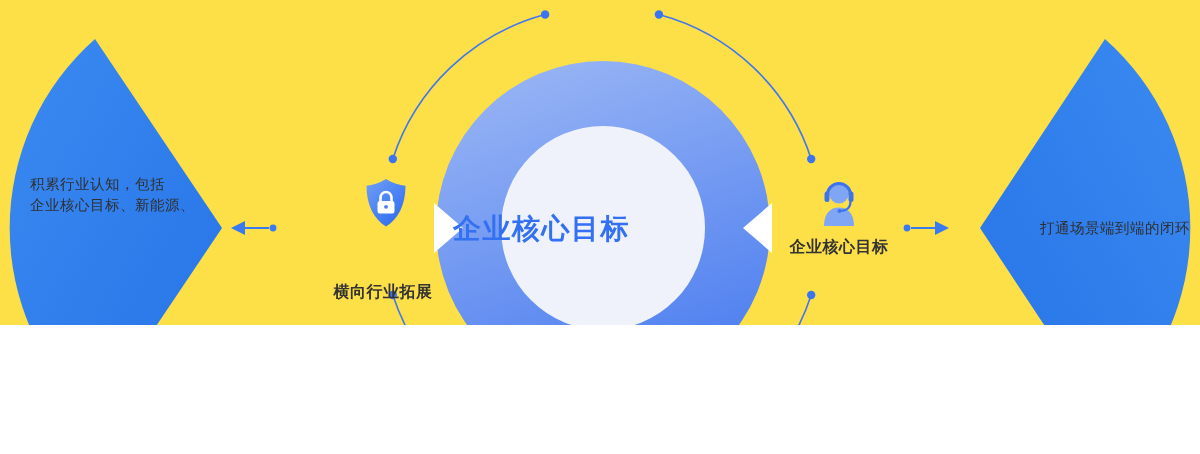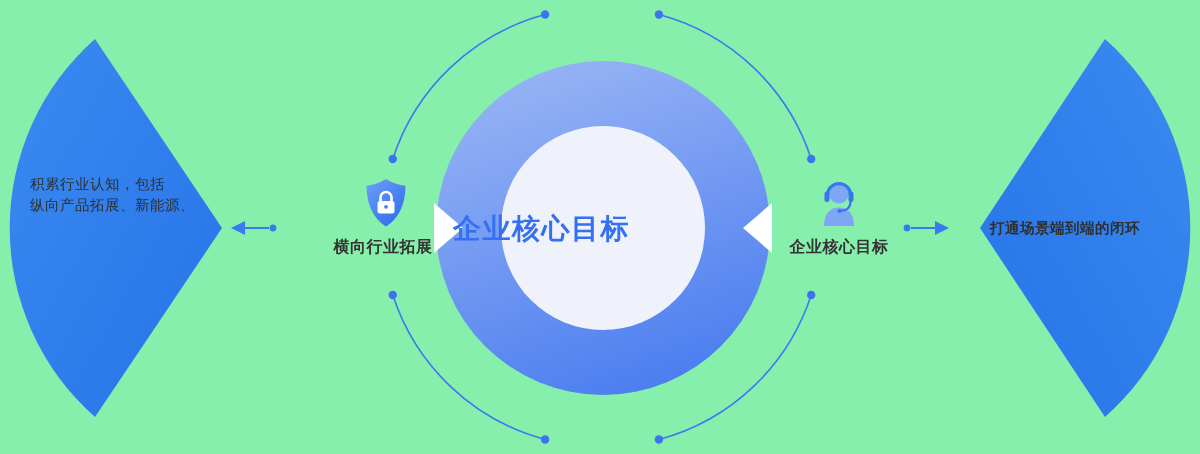--- a/index.html
+++ b/index.html
@@ -1,38 +1,38 @@
 <!DOCTYPE html>
 <html><head>
 <meta charset="utf-8">
 <style>
   html,body{margin:0;padding:0;background:#ffffff;}
   .stage{
-    position:relative;width:1200px;height:454px;background:#86efac;
+    position:relative;width:1200px;height:325px;background:#fde047;
     font-family:"Liberation Sans",sans-serif;overflow:hidden;
   }
   .art{position:absolute;left:0;top:0;}
   .fan-text-left{
     position:absolute;left:30px;top:174px;width:172px;
     font-size:14.5px;line-height:21px;color:#2f2f2f;font-weight:500;letter-spacing:.5px;
   }
   .fan-text-left span{display:block;}
   .fan-text-right{
-    position:absolute;left:990px;top:219px;width:200px;text-align:left;
-    font-size:14.5px;color:#2f2f2f;font-weight:700;letter-spacing:.5px;
+    position:absolute;left:990px;top:219px;width:200px;text-align:right;
+    font-size:14.5px;color:#2f2f2f;font-weight:400;letter-spacing:.5px;
   }
   .center-title{
     position:absolute;left:453px;top:210px;width:304px;text-align:left;
     font-size:28px;font-weight:bold;color:#3370f2;letter-spacing:1.5px;
   }
   .branch-label{
     position:absolute;top:237px;width:200px;text-align:center;
     font-size:16px;font-weight:600;color:#333333;letter-spacing:.5px;
   }
-  .branch-label.left{left:283px;}
+  .branch-label.left{left:283px;margin-top:45px;}
   .branch-label.right{left:739px;}
 </style>
 </head>
 <body>
 
 <div class="stage">
 
   <svg class="art" width="1200" height="454" viewBox="0 0 1200 454">
     <defs>
       <linearGradient id="circleGrad" x1="0.25" y1="0" x2="0.6" y2="1">
@@ -110,21 +110,21 @@
       <path d="M 827.5 195 a 11.5 11.5 0 0 1 23 0" fill="none" stroke="#3A74F0" stroke-width="3.2" stroke-linecap="round"></path>
       <rect x="824.5" y="191.5" width="5" height="10.5" rx="2.5" fill="#3A74F0"></rect>
       <rect x="848.5" y="191.5" width="5" height="10.5" rx="2.5" fill="#3A74F0"></rect>
       <path d="M 850.5 201.5 c 0 7 -5 9.5 -10.5 9.5" fill="none" stroke="#3A74F0" stroke-width="2.2" stroke-linecap="round"></path>
       <circle cx="839.5" cy="211" r="2" fill="#3A74F0"></circle>
     </g>
   </svg>
 
   <div class="fan-text-left">
     <span>积累行业认知，包括</span>
-    <span>纵向产品拓展、新能源、</span>
+    <span>企业核心目标、新能源、</span>
   </div>
 
   <div class="center-title">企业核心目标</div>
 
   <div class="branch-label left">横向行业拓展</div>
   <div class="branch-label right">企业核心目标</div>
 
   <div class="fan-text-right">打通场景端到端的闭环</div>
 
 </div>

